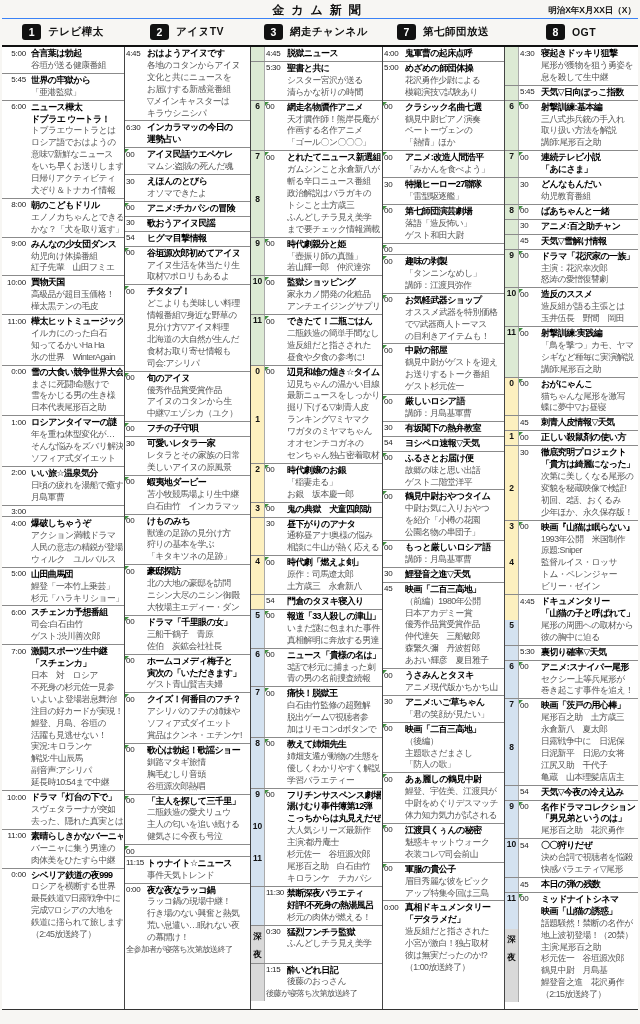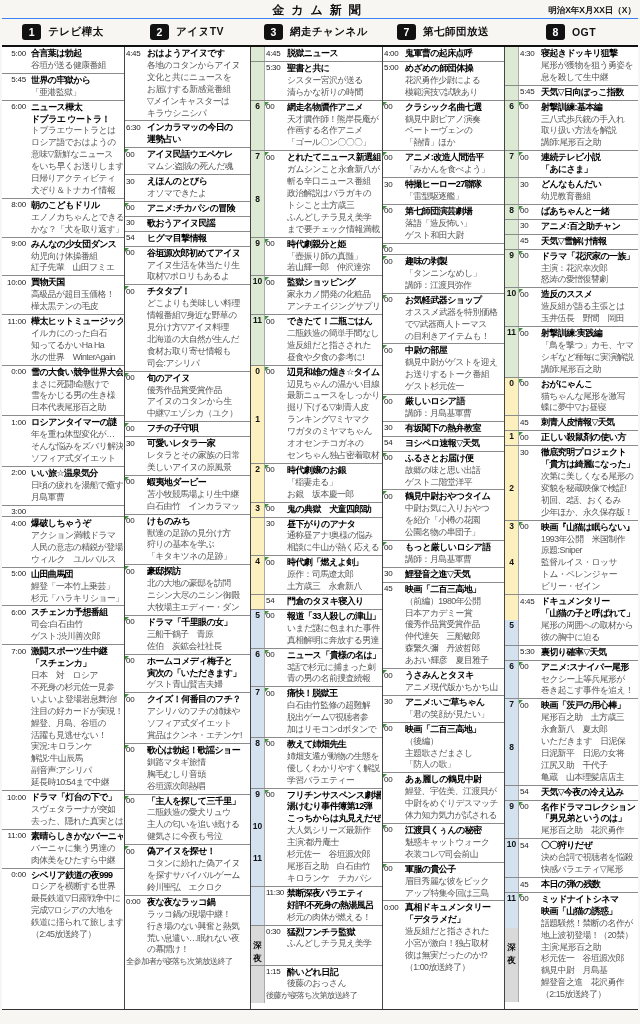--- a/index.html
+++ b/index.html
@@ -31,21 +31,21 @@
   .chcell:nth-child(2){width:126px;}
   .chcell:nth-child(3){width:132px;}
   .chcell:nth-child(4){width:122px;}
   .chcell:nth-child(5){width:134px;}
   .entry{display:flex;border-top:1px solid #8b8b8b;align-items:stretch;}
   .entry:first-child{border-top:none;}
   
   .strip{width:13px;flex:0 0 13px;display:flex;flex-direction:column;border-right:1px solid #aaa;}
   .seg{flex:1;display:flex;flex-direction:column;align-items:center;}
   .hourd{font-weight:bold;font-size:8.5px;line-height:9px;padding-top:1px;text-align:center;}
-  .hourd.vert{word-break:break-all;width:9px;line-height:13px;margin-top:12px;}
+  .hourd.vert{word-break:break-all;width:9px;line-height:18px;}
   
   .tm{flex:0 0 21px;width:21px;font-size:8px;letter-spacing:-0.3px;color:#222;
       padding:1.5px 0 0 1px;box-sizing:border-box;position:relative;white-space:nowrap;}
   .col1 .tm{flex:0 0 28px;width:28px;text-align:right;padding-right:4px;letter-spacing:-0.2px;}
   .tm.tri::before{content:"";position:absolute;left:0;top:1px;width:0;height:0;
       border-left:4px solid #3f8f3f;border-bottom:4px solid transparent;}
   .tx{flex:1;min-width:0;padding:1px 1px 1px 1px;}
   .ptitle{font-weight:bold;font-size:9px;line-height:11.9px;letter-spacing:-0.6px;
       white-space:nowrap;overflow:hidden;color:#000;}
   .pline{font-size:8.8px;line-height:11.9px;letter-spacing:-0.5px;color:#555;
@@ -402,25 +402,26 @@
           <div class="tm tri">00</div>
           <div class="tx">
             <div class="ptitle">「主人を探して三千里」</div>
             <div class="pline">二瓶鉄造の愛犬リュウ</div>
             <div class="pline">主人の匂いを追い続ける</div>
             <div class="pline">健気さに今夜も号泣</div>
           </div>
         </div>
         <div class="entry">
           <div class="tm tri">00</div>
-          <div class="tx">
-            <div class="ptitle">偽アイヌを探せ！</div>
-            <div class="pline">コタンに紛れた偽アイヌ</div>
-            <div class="pline">を探すサバイバルゲーム</div>
-            <div class="pline">鈴川聖弘　エクロク</div>
+        </div>
+        <div class="entry">
+          <div class="tm">11:15</div>
+          <div class="tx">
+            <div class="ptitle">トゥナイト☆ニュース</div>
+            <div class="pline">事件天気トレンド</div>
           </div>
         </div>
         <div class="entry">
           <div class="tm">0:00</div>
           <div class="tx">
             <div class="ptitle">夜な夜なラッコ鍋</div>
             <div class="pline">ラッコ鍋の現場中継！</div>
             <div class="pline">行き場のない興奮と熱気</div>
             <div class="pline">荒い息遣い…眠れない夜</div>
             <div class="pline">の幕開け！</div>
@@ -1149,21 +1150,21 @@
             </div>
             <div class="seg" style="background: rgb(212, 226, 240);">
               <div class="hourd">8</div>
             </div>
           </div>
           <div class="tm tri">00</div>
           <div class="tx">
             <div class="ptitle">映画「茨戸の用心棒」</div>
             <div class="pline">尾形百之助　土方歳三</div>
             <div class="pline">永倉新八　夏太郎</div>
-            <div class="pline">いただきます　日泥保</div>
+            <div class="pline">日露戦争中に　日泥保</div>
             <div class="pline">日泥新平　日泥の女将</div>
             <div class="pline">江尻又助　千代子</div>
             <div class="pline">亀蔵　山本理髪店店主</div>
           </div>
         </div>
         <div class="entry">
           <div class="strip">
             <div class="seg" style="background: rgb(212, 226, 240);"></div>
           </div>
           <div class="tm">54</div>

